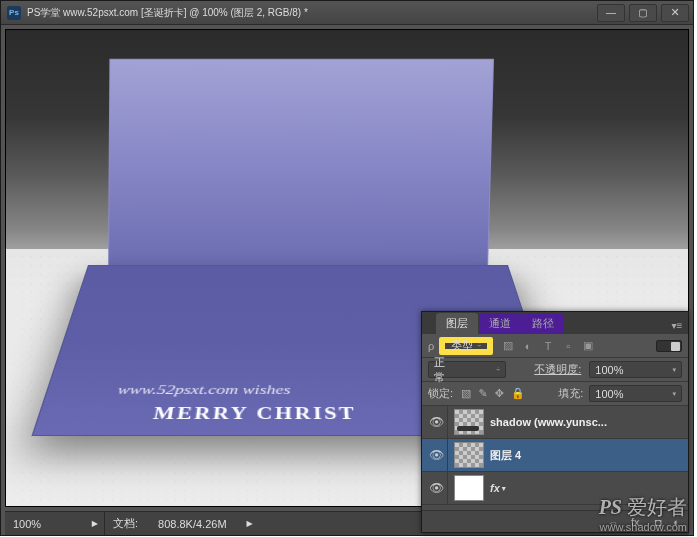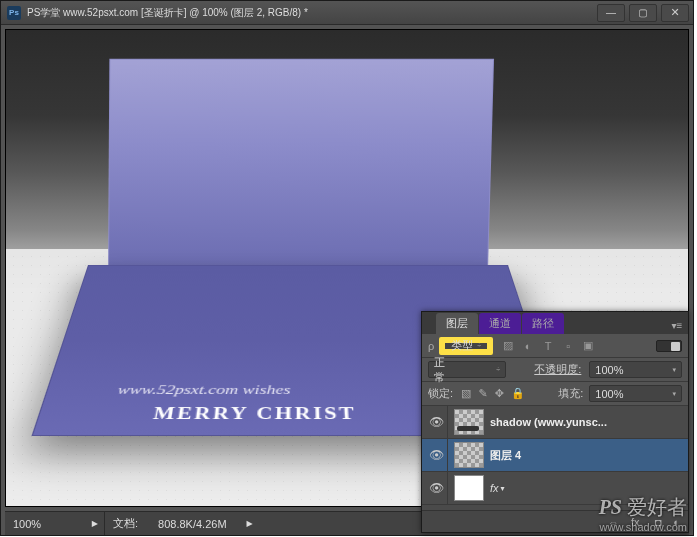--- a/index.html
+++ b/index.html
@@ -217,21 +217,21 @@
         linear-gradient(-45deg, transparent 75%, #999 75%);
       background-size: 8px 8px;
       background-position: 0 0, 0 4px, 4px -4px, -4px 0;
       background-color: #ccc;
     }
     .thumb.checker.shadow-strip::after {
       content:""; margin:auto 2px 3px 2px; width:80%; height:5px; background:#333; border-radius:2px;
     }
     .thumb.white { background:#fff; }
     .layer-name { color:#eee; font-size:11px; flex:1; white-space:nowrap; overflow:hidden; text-overflow:ellipsis;font-weight:bold; }
-    .layer-item .fx { color:#ddd; font-style:italic; font-size:11px; margin-right:2px; }
+    .layer-item .fx { color:#ddd; font-style:italic; font-size:11px; margin-right:2px;font-weight:bold; }
     .layer-item .fx-arrow { font-size:8px; color:#ddd; margin-right:6px;}
     .panel-footer {
       height: 22px;
       background: #464646;
       border-top: 1px solid #333;
       display:flex; align-items:center; justify-content:flex-end;
       gap:12px; padding: 0 8px;
       color:#aaa;
     }
     .panel-footer span { font-size:11px; }

